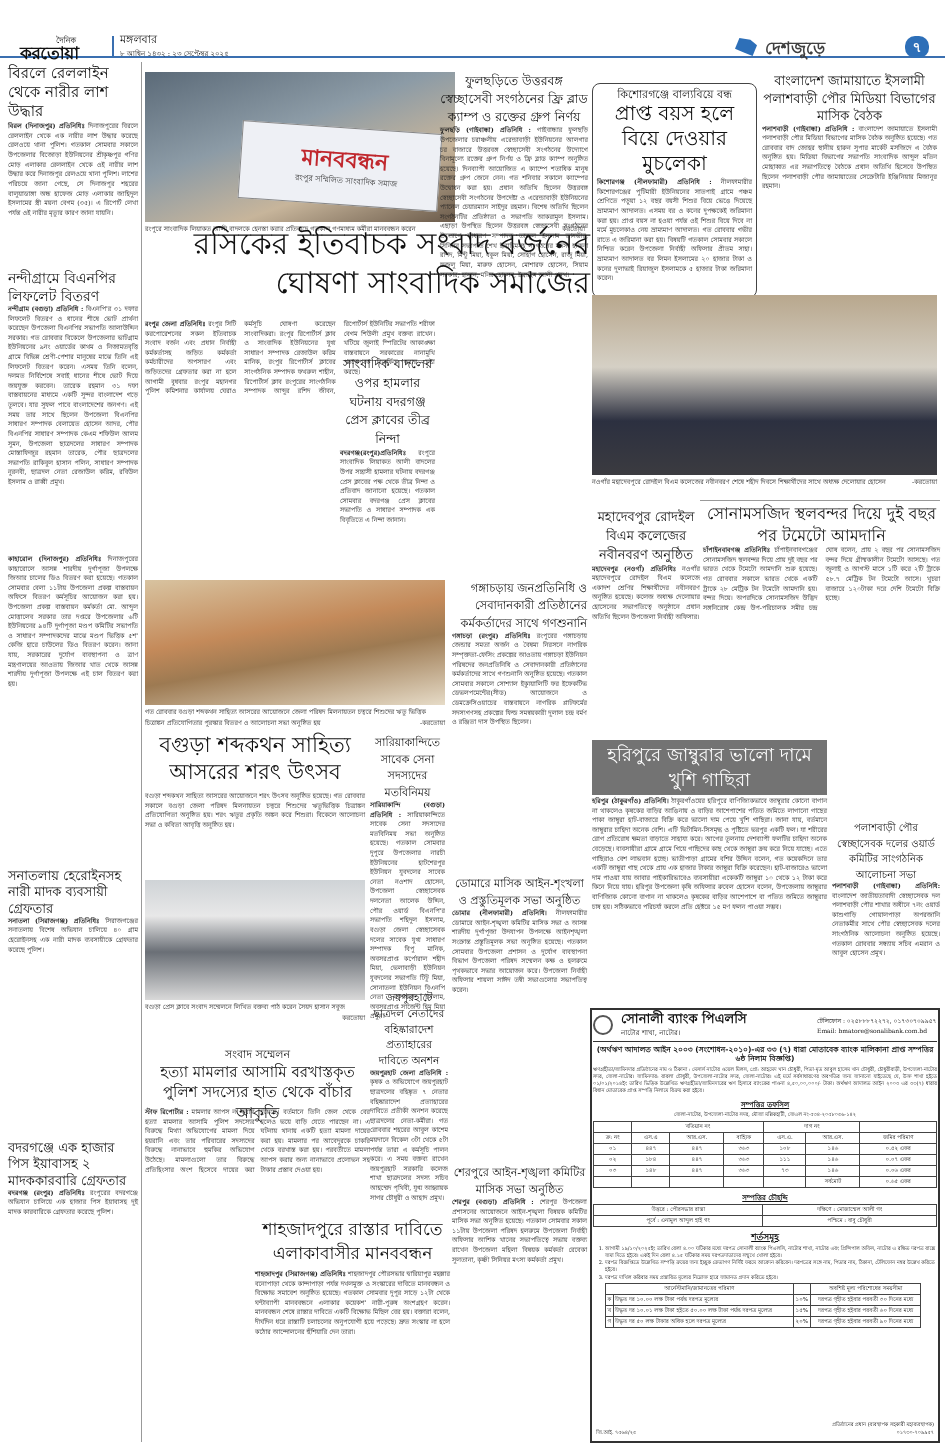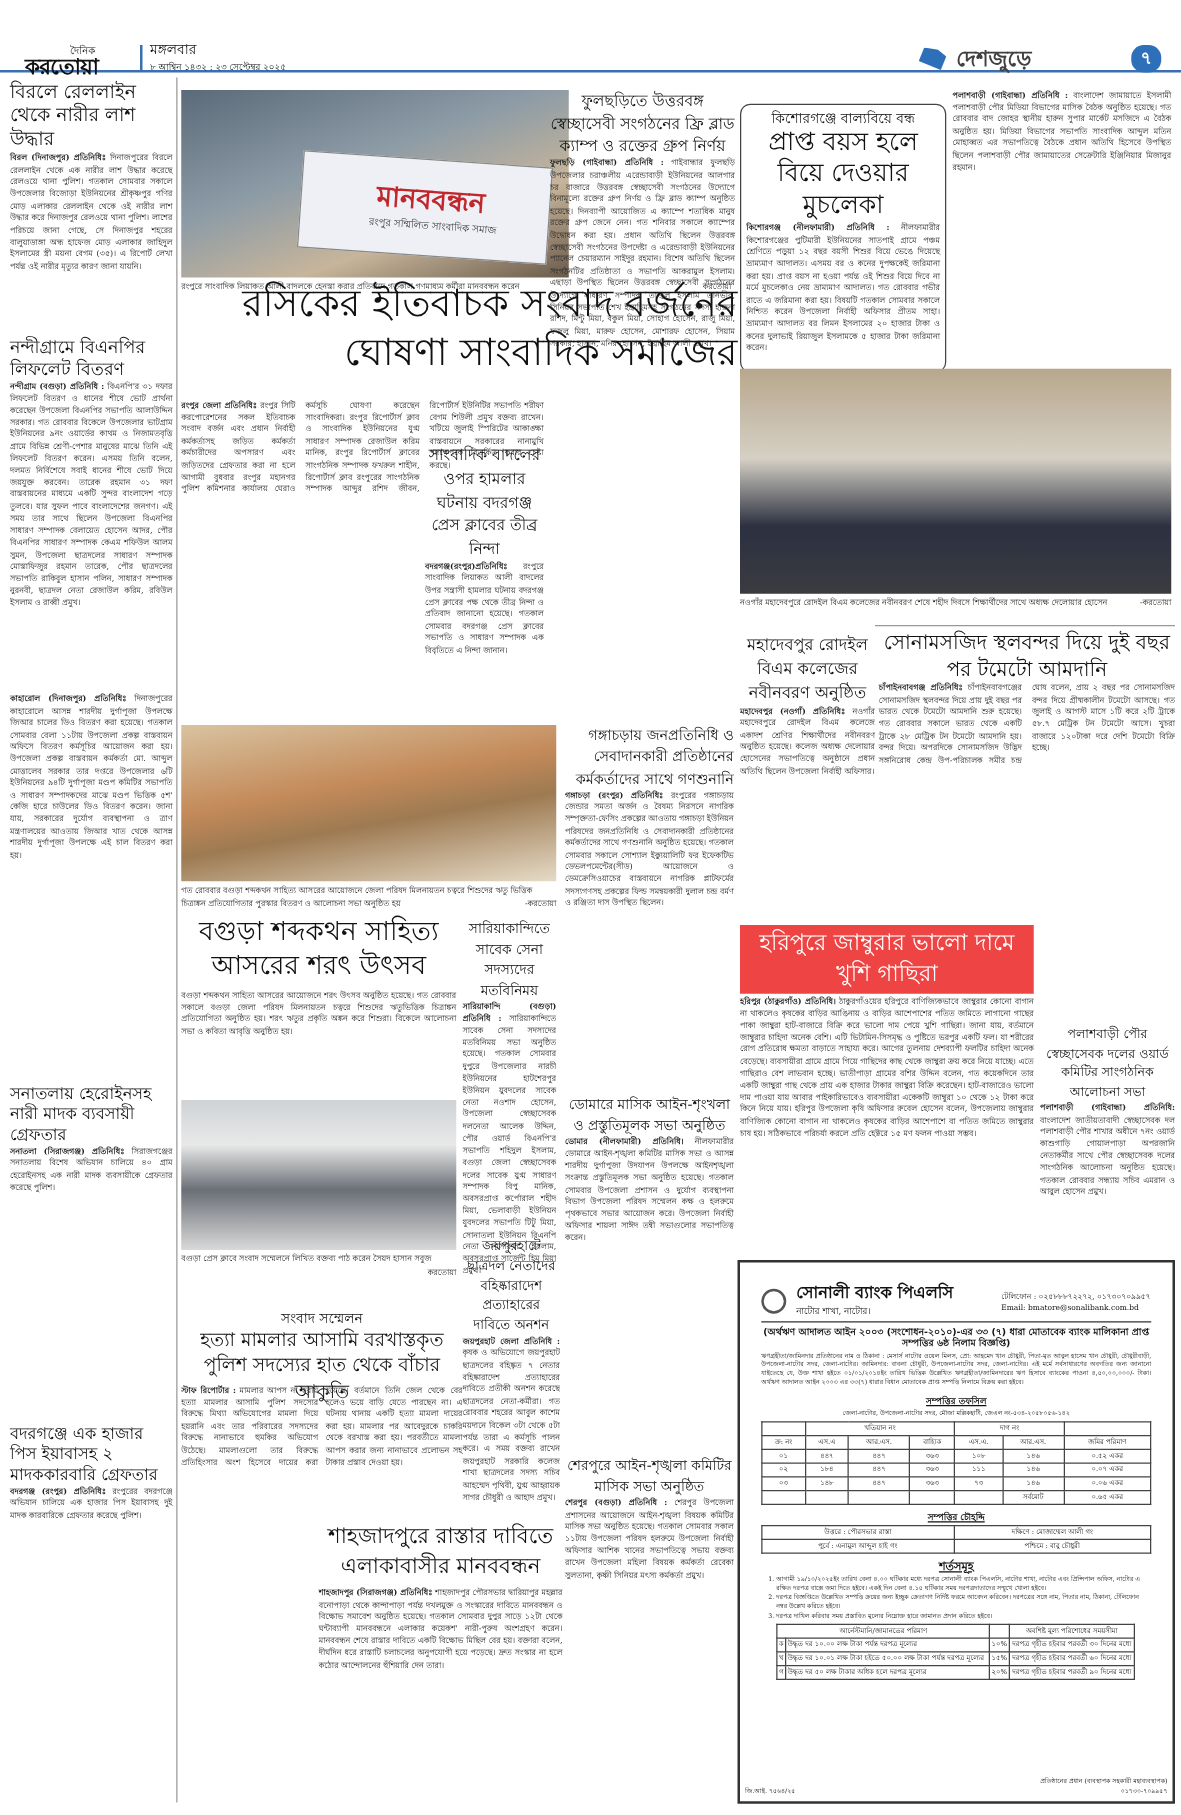--- a/index.html
+++ b/index.html
@@ -18,21 +18,21 @@
 .t{font-size:6.4px;line-height:1.5;color:#222;text-align:justify}
 .t b{font-weight:bold}
 .photo{background:linear-gradient(160deg,#5b6a78,#8c9ba6 40%,#c7b59b 70%,#6a5a4a);}
 .photo.p2{background:linear-gradient(170deg,#d8c3a0,#c48a5a 40%,#9d7a52 60%,#e6dbc7)}
 .photo.p4{background:linear-gradient(180deg,#cfd3d6,#e8e8e8 30%,#6a6f76 60%,#d9d9d9)}
 .photo.p5{background:linear-gradient(180deg,#b8a78d,#d5d0c5 40%,#2c3040 70%,#3b3b40)}
 .banner{background:#eef0f5;border:1px solid #888}
 .banner-title{color:#c0272d;font-weight:bold;font-size:22px;font-family:"DejaVu Sans",sans-serif}
 .cap{font-size:6.4px;color:#222}
 .box{border:1.5px solid #444;border-radius:8px}
-.gray-head{background:#ef4444;color:#fff}
+.gray-head{background:#737373;color:#fff}
 .ad{border:2px solid #333}
 table{border-collapse:collapse;width:100%}
 td,th{border:1px solid #444;font-size:5.5px;text-align:center;padding:1px;font-weight:normal}
 .vline{background:#999;width:1px}
 .hline{background:#999;height:1px}
 </style>
 </head>
 <body>
 
 <div class="abs masthead">
@@ -87,20 +87,21 @@
   <div class="t"><b>ফুলছড়ি (গাইবান্ধা) প্রতিনিধি :</b> <span>গাইবান্ধার ফুলছড়ি উপজেলার চরাঞ্চলীয় এরেন্ডাবাড়ী ইউনিয়নের আলগার চর বাজারে উত্তরবঙ্গ স্বেচ্ছাসেবী সংগঠনের উদ্যোগে বিনামূল্যে রক্তের গ্রুপ নির্ণয় ও ফ্রি ব্লাড ক্যাম্প অনুষ্ঠিত হয়েছে। দিনব্যাপী আয়োজিত এ ক্যাম্পে শতাধিক মানুষ রক্তের গ্রুপ জেনে নেন। গত শনিবার সকালে ক্যাম্পের উদ্বোধন করা হয়। প্রধান অতিথি ছিলেন উত্তরবঙ্গ স্বেচ্ছাসেবী সংগঠনের উপদেষ্টা ও এরেন্ডাবাড়ী ইউনিয়নের প্যানেল চেয়ারম্যান সাইদুর রহমান। বিশেষ অতিথি ছিলেন সংগঠনটির প্রতিষ্ঠাতা ও সভাপতি আকরামুল ইসলাম। এছাড়া উপস্থিত ছিলেন উত্তরবঙ্গ স্বেচ্ছাসেবী সংগঠনের উদ্যোগে সাধারণ সম্পাদক তাজুল ইসলাম তানভীর, সিনিয়র সভাপতি শেখ ইব্রাহিমসহ সংগঠনের সদস্য হারুনা রশিদ, মিন্টু মিয়া, বকুল মিয়া, সোহাগ হোসেন, রাজু মিয়া, ফজলু মিয়া, মারুফ হোসেন, মোশারফ হোসেন, সিয়াম সরকার, হাসান, মনির হোসেন, ইব্রাহিম আলী প্রমুখ।</span></div>
 </div>
 
 <div class="abs box" style="left:592px;top:83px;width:165px;height:215px;padding:4px">
   <div class="h" style="font-size:11px;text-align:center">কিশোরগঞ্জে বাল্যবিয়ে বন্ধ</div>
   <div class="h" style="font-size:20px;text-align:center;line-height:1.25">প্রাপ্ত বয়স হলে বিয়ে দেওয়ার মুচলেকা</div>
   <div class="t" style="margin-top:2px"><b>কিশোরগঞ্জ (নীলফামারী) প্রতিনিধি :</b> <span>নীলফামারীর কিশোরগঞ্জের পুটিমারী ইউনিয়নের সাতপাই গ্রামে পঞ্চম শ্রেণিতে পড়ুয়া ১২ বছর বয়সী শিশুর বিয়ে ভেঙে দিয়েছে ভ্রাম্যমাণ আদালত। এসময় বর ও কনের দুপক্ষকেই জরিমানা করা হয়। প্রাপ্ত বয়স না হওয়া পর্যন্ত ওই শিশুর বিয়ে দিবে না মর্মে মুচলেকাও নেয় ভ্রাম্যমাণ আদালত। গত রোববার গভীর রাতে এ জরিমানা করা হয়। বিষয়টি গতকাল সোমবার সকালে নিশ্চিত করেন উপজেলা নির্বাহী অফিসার প্রীতম সাহা। ভ্রাম্যমাণ আদালত বর লিমন ইসলামের ২০ হাজার টাকা ও কনের দুলাভাই রিয়াজুল ইসলামকে ৫ হাজার টাকা জরিমানা করেন।</span></div>
 </div>
 
 <div class="abs" style="left:762px;top:72px;width:175px">
+  <div class="h" style="font-size:13px;line-height:1.35;text-align:center">বাংলাদেশ জামায়াতে ইসলামী পলাশবাড়ী পৌর মিডিয়া বিভাগের মাসিক বৈঠক</div>
   <div class="t"><b>পলাশবাড়ী (গাইবান্ধা) প্রতিনিধি :</b> <span>বাংলাদেশ জামায়াতে ইসলামী পলাশবাড়ী পৌর মিডিয়া বিভাগের মাসিক বৈঠক অনুষ্ঠিত হয়েছে। গত রোববার বাদ জোহর স্থানীয় হারুন সুপার মার্কেট মসজিদে এ বৈঠক অনুষ্ঠিত হয়। মিডিয়া বিভাগের সভাপতি সাংবাদিক আব্দুল মতিন মোহাব্বত এর সভাপতিত্বে বৈঠকে প্রধান অতিথি হিসেবে উপস্থিত ছিলেন পলাশবাড়ী পৌর জামায়াতের সেক্রেটারি ইঞ্জিনিয়ার মিজানুর রহমান।</span></div>
 </div>
 
 <div class="abs photo p5" style="left:592px;top:295px;width:345px;height:180px"></div>
 <div class="abs cap" style="left:592px;top:477px;width:345px"><span>নওগাঁর মহাদেবপুরে রোদইল বিএম কলেজের নবীনবরণ শেষে শহীদ দিবসে শিক্ষার্থীদের সাথে অধ্যক্ষ দেলোয়ার হোসেন</span> <span style="float:right">-করতোয়া</span></div>
 
 <div class="abs" style="left:592px;top:508px;width:108px">
   <div class="h" style="font-size:13px;line-height:1.45;text-align:center">মহাদেবপুর রোদইল বিএম কলেজের নবীনবরণ অনুষ্ঠিত</div>
   <div class="t"><b>মহাদেবপুর (নওগাঁ) প্রতিনিধিঃ</b> <span>নওগাঁর মহাদেবপুরে রোদইল বিএম কলেজে একাদশ শ্রেণির শিক্ষার্থীদের নবীনবরণ অনুষ্ঠিত হয়েছে। কলেজ অধ্যক্ষ দেলোয়ার হোসেনের সভাপতিত্বে অনুষ্ঠানে প্রধান অতিথি ছিলেন উপজেলা নির্বাহী অফিসার।</span></div>
 </div>
@@ -152,21 +153,21 @@
 <div class="abs t" style="left:145px;top:1108px;width:225px;column-count:2;column-gap:6px;height:110px"><b>স্টাফ রিপোর্টার :</b> <span>মামলার আপস না করায় হত্যা মামলার আসামি পুলিশ সদস্যের বিরুদ্ধে মিথ্যা অভিযোগের মামলা দিয়ে হয়রানি এবং তার পরিবারের সদস্যদের বিরুদ্ধে নানাভাবে হুমকির অভিযোগ উঠেছে। মামলাগুলো তার বিরুদ্ধে প্রতিহিংসার অংশ হিসেবে দায়ের করা হয়েছে। বর্তমানে তিনি জেল থেকে বের হলেও ভয়ে বাড়ি যেতে পারছেন না। এ ঘটনায় থানায় একটি হত্যা মামলা দায়ের করা হয়। মামলার পর আবেদুরকে চাকরি থেকে বরখাস্ত করা হয়। পরবর্তীতে মামলা আপস করার জন্য নানাভাবে প্রলোভন সহ টাকার প্রস্তাব দেওয়া হয়।</span></div>
 
 <div class="abs" style="left:452px;top:1165px;width:135px">
   <div class="h" style="font-size:11px;line-height:1.5;text-align:center">শেরপুরে আইন-শৃঙ্খলা কমিটির মাসিক সভা অনুষ্ঠিত</div>
   <div class="t"><b>শেরপুর (বগুড়া) প্রতিনিধি :</b> <span>শেরপুর উপজেলা প্রশাসনের আয়োজনে আইন-শৃঙ্খলা বিষয়ক কমিটির মাসিক সভা অনুষ্ঠিত হয়েছে। গতকাল সোমবার সকাল ১১টায় উপজেলা পরিষদ হলরুমে উপজেলা নির্বাহী অফিসার আশিক খানের সভাপতিত্বে সভায় বক্তব্য রাখেন উপজেলা মহিলা বিষয়ক কর্মকর্তা রেবেকা সুলতানা, কৃষ্ণী সিনিয়র মৎস্য কর্মকর্তা প্রমুখ।</span></div>
 </div>
 
 <div class="abs h" style="left:255px;top:1218px;width:195px;font-size:17px;text-align:center;line-height:1.4">শাহজাদপুরে রাস্তার দাবিতে এলাকাবাসীর মানববন্ধন</div>
 <div class="abs t" style="left:255px;top:1270px;width:195px"><b>শাহজাদপুর (সিরাজগঞ্জ) প্রতিনিধিঃ</b> <span>শাহজাদপুর পৌরসভার দ্বারিয়াপুর মহল্লার বনোপাড়া থেকে কান্দাপাড়া পর্যন্ত দখলমুক্ত ও সংস্কারের দাবিতে মানববন্ধন ও বিক্ষোভ সমাবেশ অনুষ্ঠিত হয়েছে। গতকাল সোমবার দুপুর সাড়ে ১২টা থেকে ঘন্টাব্যাপী মানববন্ধনে এলাকার কয়েকশ' নারী-পুরুষ অংশগ্রহণ করেন। মানববন্ধন শেষে রাস্তার দাবিতে একটি বিক্ষোভ মিছিল বের হয়। বক্তারা বলেন, দীর্ঘদিন ধরে রাস্তাটি চলাচলের অনুপযোগী হয়ে পড়েছে। দ্রুত সংস্কার না হলে কঠোর আন্দোলনের হুঁশিয়ারি দেন তারা।</span></div>
 
-<div class="abs ad" style="left:590px;top:1008px;width:350px;height:435px;padding:17px">
+<div class="abs ad" style="left:590px;top:1008px;width:350px;height:435px;padding:1px">
   <div style="display:flex;align-items:center;border-bottom:1px solid #333;padding-bottom:2px">
     <div style="width:20px;height:20px;border:2px solid #555;border-radius:50%;margin-right:8px"></div>
     <div style="flex:1">
       <div class="h" style="font-size:13px;font-weight:bold">সোনালী ব্যাংক পিএলসি</div>
       <div style="font-size:7px">নাটোর শাখা, নাটোর।</div>
     </div>
     <div style="font-size:6px;width:120px">
       <div>টেলিফোন : ০২৫৮৮৮৭২২৭২, ০১৭৩০৭০৯৯৫৭</div>
       <div>Email: bmatore@sonalibank.com.bd</div>
     </div>

